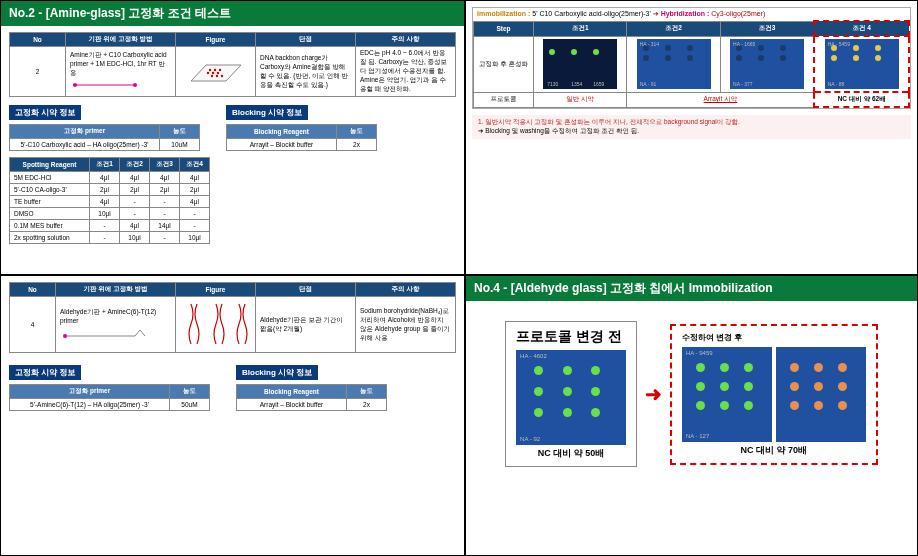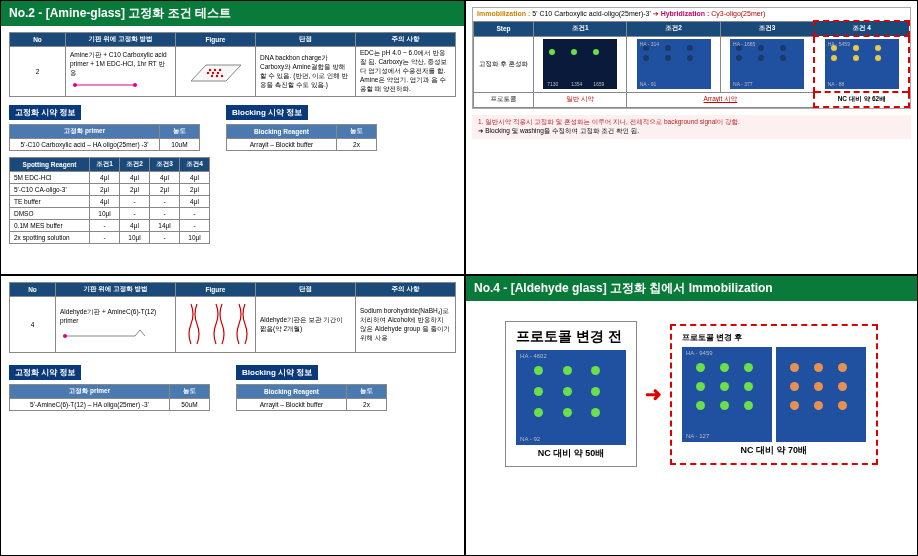--- a/index.html
+++ b/index.html
@@ -357,21 +357,21 @@
               <div class="dot dot-g" style="width:9px;height:9px;"></div>
         </div>
         <span class="chip-label" style="bottom:3px;left:4px;font-size:6px;">NA - 92</span>
       </div>
       <div class="caption">NC 대비 약 50배</div>
     </div>
 
     <div class="arrow-big">➜</div>
 
     <div class="dashed-box" style="padding:6px 10px;">
-      <div style="font-size:8px;font-weight:bold;margin-bottom:4px;">프로토콜 변경 후</div>
+      <div style="font-size:8px;font-weight:bold;margin-bottom:4px;">수정하여 변경 후</div>
       <div style="display:flex;gap:4px;">
         <div class="chip-cell chip-blue" style="width:90px;height:95px;position:relative;">
           <span class="chip-label" style="top:3px;left:4px;font-size:6px;">HA - 9459</span>
           <div class="dots-grid" style="grid-template-columns:repeat(3,1fr);gap:10px;padding:16px 14px 10px 14px;">
             <div class="dot dot-g" style="width:9px;height:9px;"></div>
                 <div class="dot dot-g" style="width:9px;height:9px;"></div>
                 <div class="dot dot-g" style="width:9px;height:9px;"></div>
             <div class="dot dot-g" style="width:9px;height:9px;"></div>
                 <div class="dot dot-g" style="width:9px;height:9px;"></div>
                 <div class="dot dot-g" style="width:9px;height:9px;"></div>

